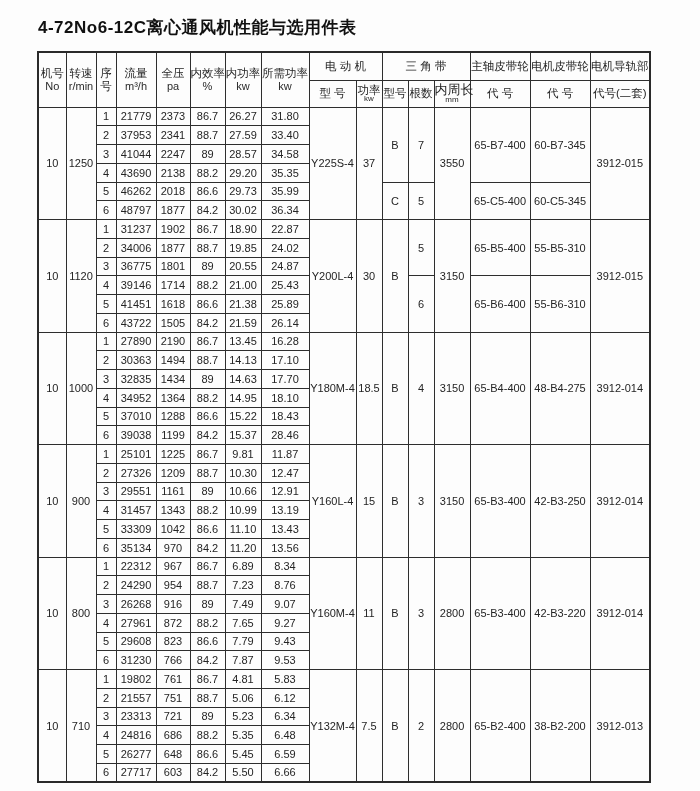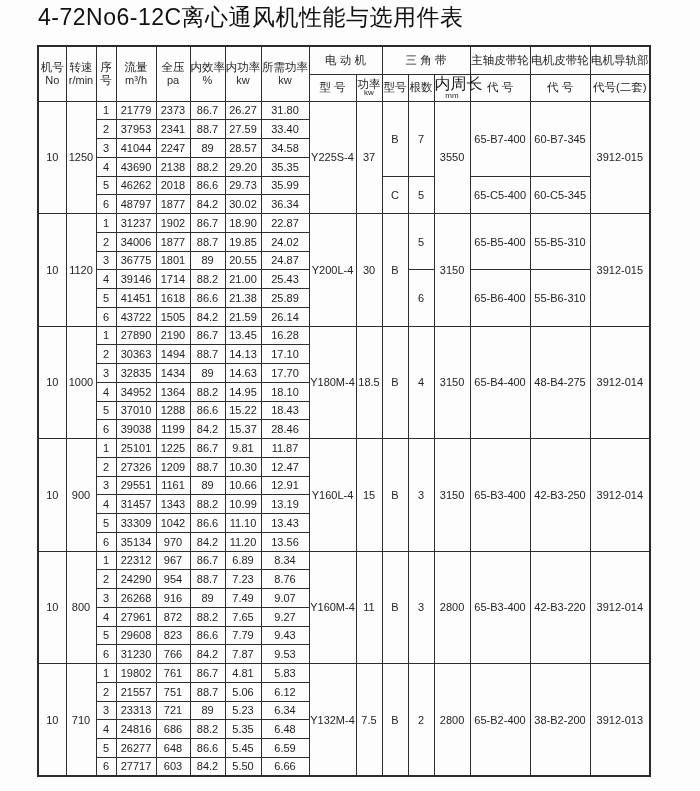--- a/index.html
+++ b/index.html
@@ -2,22 +2,22 @@
 <html><head>
 <meta charset="utf-8">
 <style>
   html,body{margin:0;padding:0;}
   body{
     width:700px;height:791px;background:#fdfdfd;
     font-family:"Liberation Sans","DejaVu Sans",sans-serif;
     color:#1f1f1f;-webkit-font-smoothing:antialiased;
   }
   .page-title{
-    font-size:23px;font-weight:normal;color:#111;
-    margin:2px 0 7px 38px;letter-spacing:0.5px;
+    font-size:17px;font-weight:bold;color:#111;
+    margin:16px 0 7px 38px;letter-spacing:0.5px;
   }
   table.spec{
     border-collapse:collapse;table-layout:fixed;
     width:612px;margin-left:37px;
     border:2px solid #2a2a2a;
     margin-top:12px;
   }
   .spec th,.spec td{
     border:1px solid #2e2e2e;
     text-align:center;vertical-align:middle;
@@ -99,21 +99,21 @@
     </tr>
     <tr class="h2">
       <th>型 号</th>
       <th>
         <span class="l1">功率</span>
         <span class="unit-tiny">kw</span>
       </th>
       <th>型号</th>
       <th>根数</th>
       <th>
-        <span class="l1" style="font-size:16px">内周长</span>
+        <span class="l1" style="font-size:13px">内周长</span>
         <span class="unit-tiny">mm</span>
       </th>
       <th>代 号</th>
       <th>代 号</th>
       <th>代号(二套)</th>
     </tr>
   </thead>
   <tbody>
       <tr>
         <td rowspan="6">10</td>

